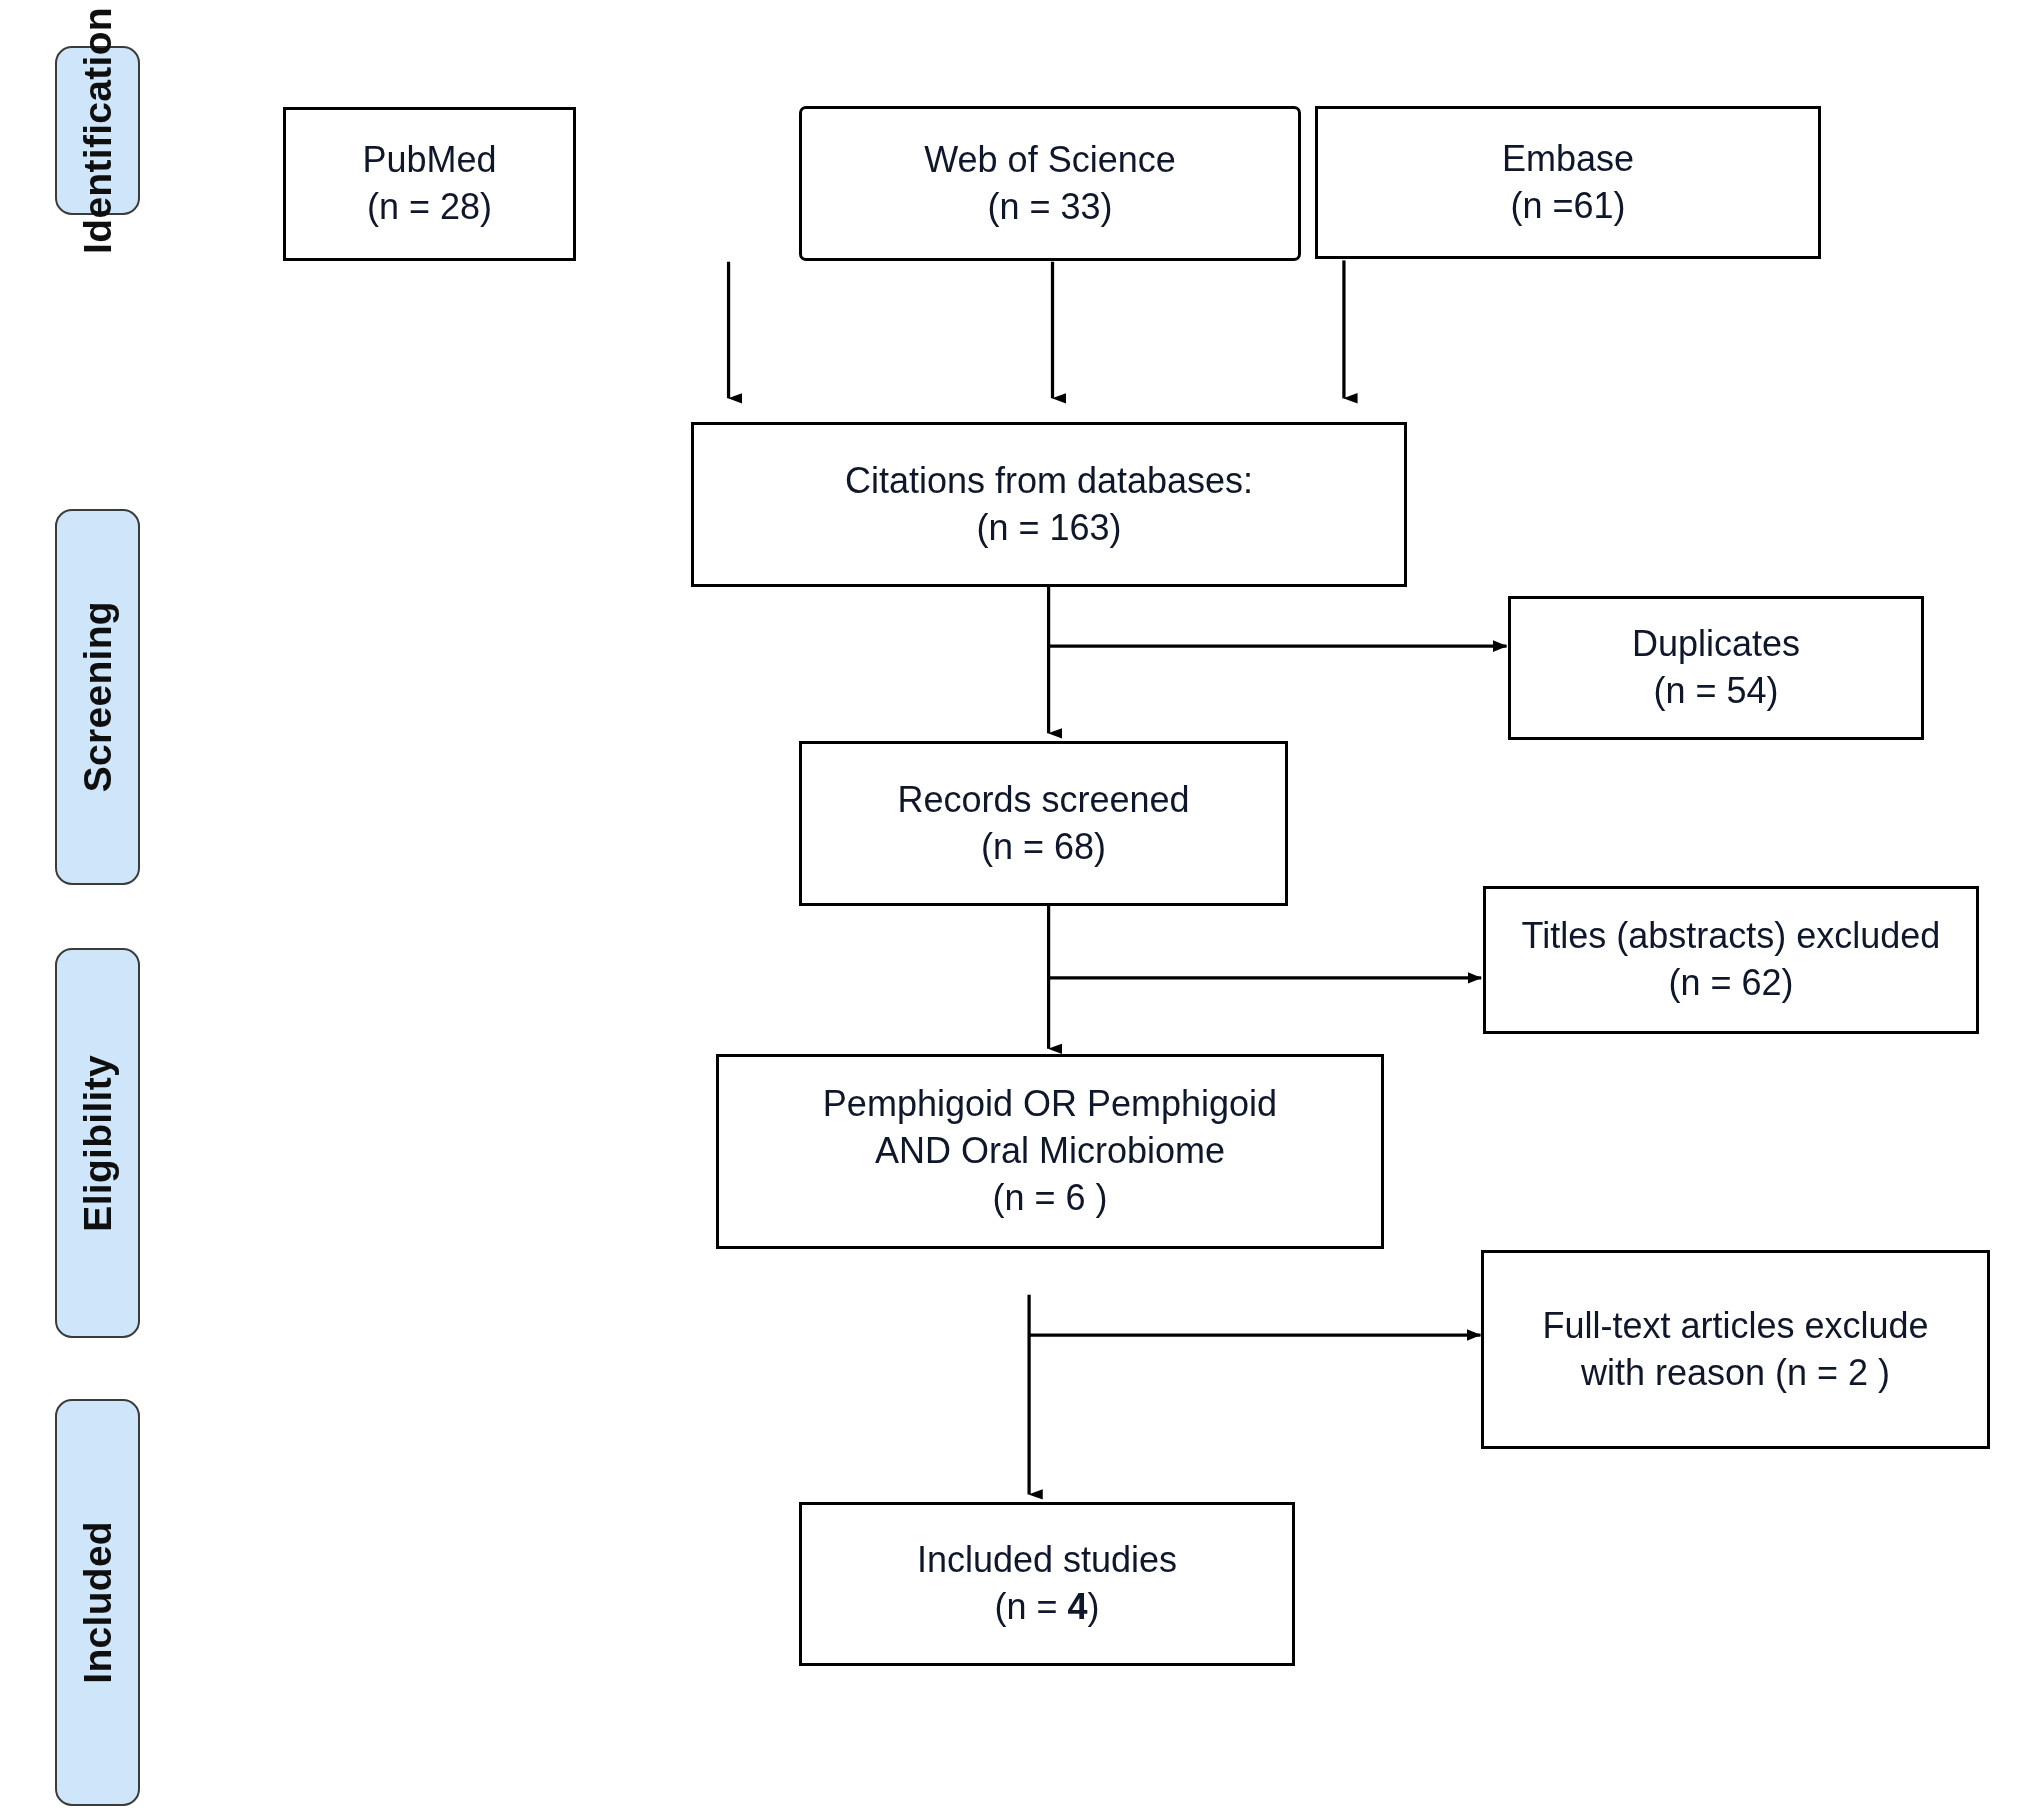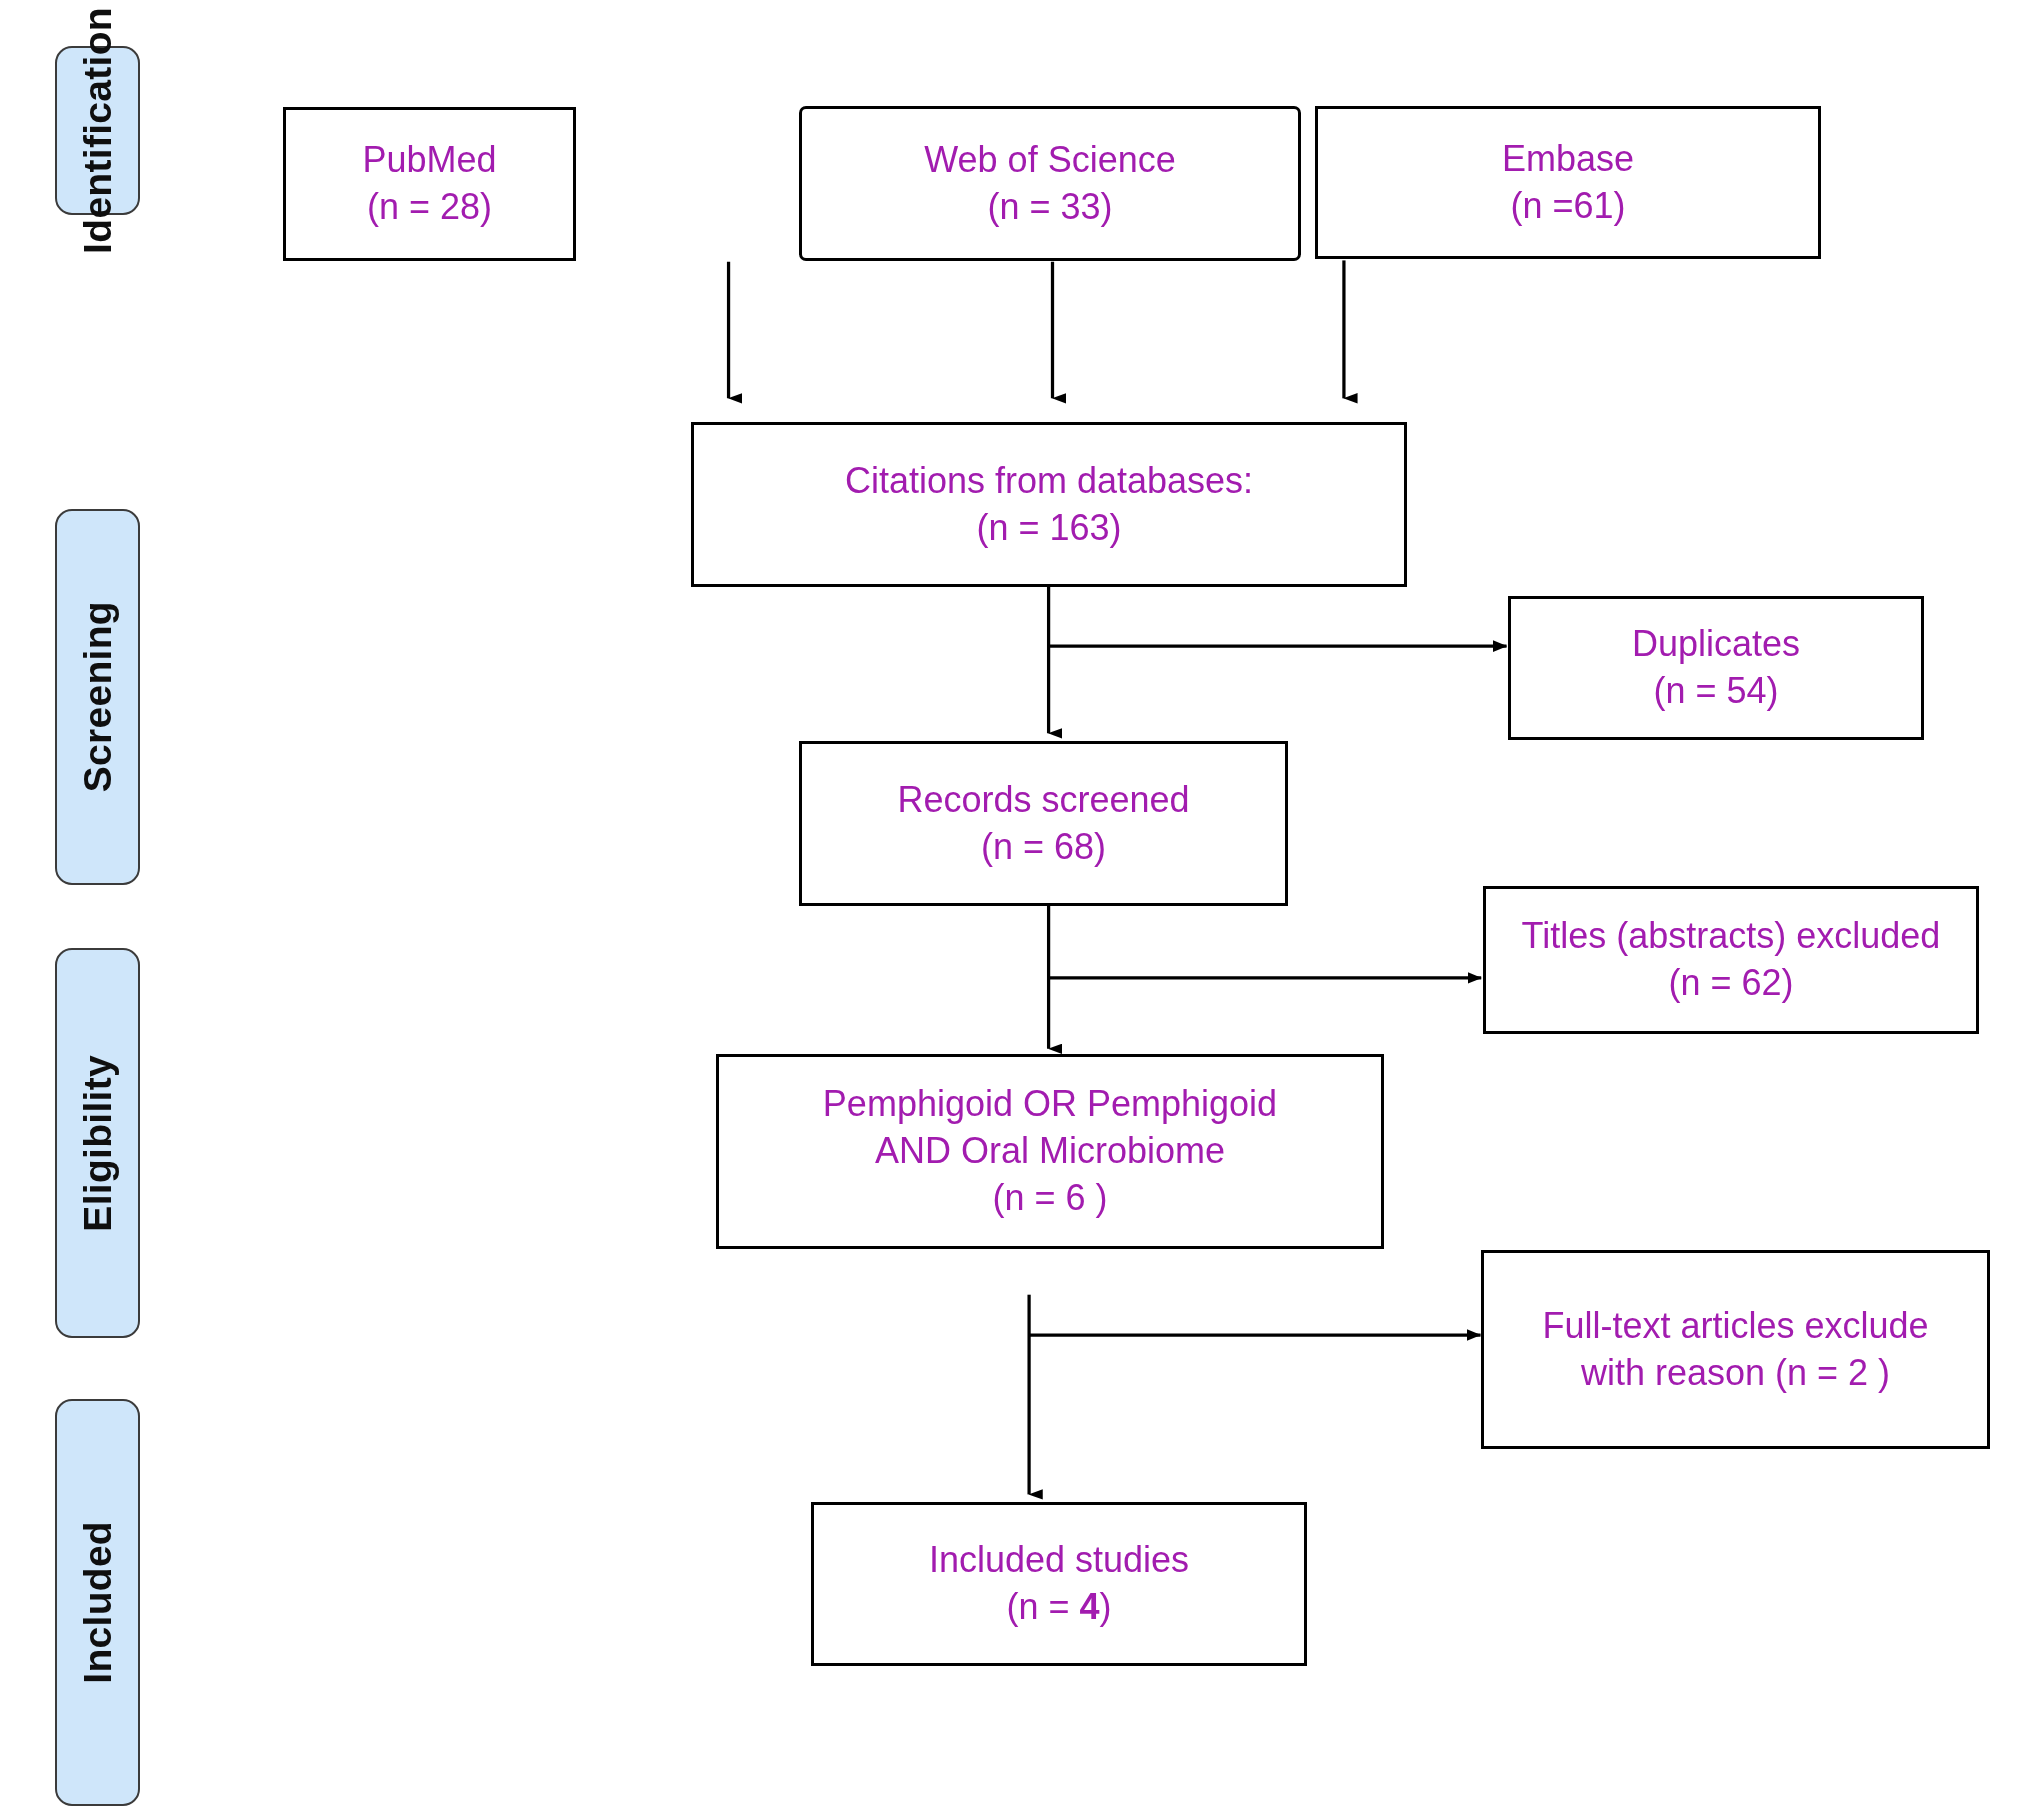--- a/index.html
+++ b/index.html
@@ -54,21 +54,21 @@
     border: 3.3px solid #000000;
     box-sizing: border-box;
     display: flex;
     flex-direction: column;
     align-items: center;
     justify-content: center;
     padding: 3.9px 9px;
   }
   .flow-box .line {
     font-size: 36px;
-    color: #a21caf;
+    color: #0f172a;
     line-height: 1.30;
     text-align: center;
     white-space: nowrap;
   }
   .ital { }
   .bold { font-weight: bold; }
 </style>
 </head>
 <body>
 
@@ -158,19 +158,19 @@
     <div class="line"><span class="ital">Pemphigoid</span><span> OR </span><span class="ital">Pemphigoid</span></div>
     <div class="line"><span>AND </span><span class="ital">Oral Microbiome</span></div>
     <div class="line">(n = 6 )</div>
   </div>
 
   <div class="flow-box" style="left:1481px; top:1250px; width:509px; height:199px;">
     <div class="line">Full-text articles exclude</div>
     <div class="line">with reason (n = 2 )</div>
   </div>
 
-  <div class="flow-box" style="left:799px; top:1502px; width:496px; height:164px;margin-left:12px;">
+  <div class="flow-box" style="left:799px; top:1502px; width:496px; height:164px;">
     <div class="line">Included studies</div>
     <div class="line"><span>(n = </span><span class="bold">4</span><span>)</span></div>
   </div>
 
 </div>
 
 
 </body></html>

